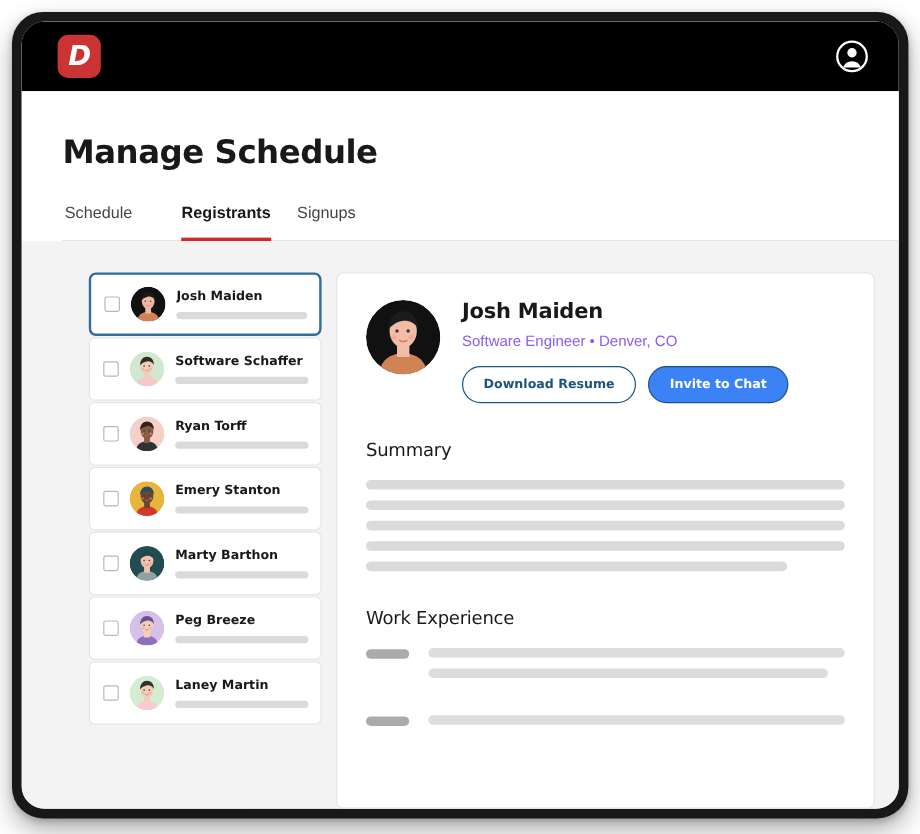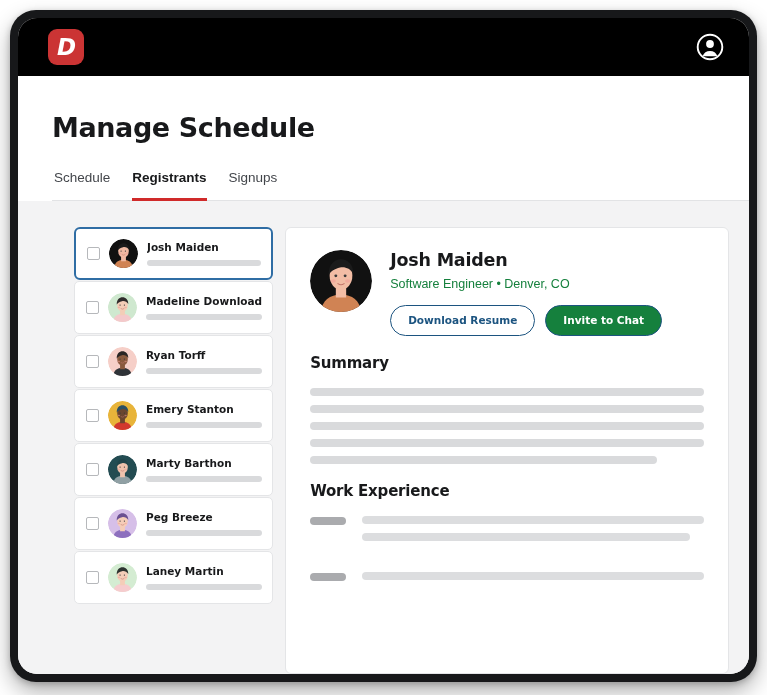--- a/index.html
+++ b/index.html
@@ -101,20 +101,21 @@
     color: #43464b;
     padding-bottom: 13px;
     border-bottom: 3px solid transparent;
     cursor: pointer;
     white-space: nowrap;
   }
   .tab.active {
     color: #18191b;
     font-weight: bold;
     border-bottom-color: #d02a2a;
+    margin-left: 19px;
   }
   .tabs-rule {
     height: 1px;
     background: #e2e3e5;
     margin-top: -1px;
   }
 
   
   .body-area {
     flex: 1 1 auto;
@@ -214,21 +215,21 @@
 
   .profile-name {
     font-size: 17.5px;
     font-weight: bold;
     color: #18191b;
     font-family: "DejaVu Sans", sans-serif;
     letter-spacing: -0.2px;
   }
   .profile-meta {
     font-size: 12.5px;
-    color: #15803d;
+    color: #8b5cf6;
     margin-top: 7px;
   }
 
   .profile-actions {
     display: flex;
     gap: 10px;
     margin-top: 14px;
     text-align: center;
   }
   .btn {
@@ -240,31 +241,31 @@
     cursor: pointer;
     white-space: nowrap;
     line-height: 1;
   }
   .btn-outline {
     background: #ffffff;
     color: #1c5480;
     border: 1.5px solid #1c5480;
   }
   .btn-filled {
-    background: #15803d;
+    background: #3b82f6;
     color: #ffffff;
     border: 1.5px solid #1c5480;
   }
 
   .section-title {
     font-size: 15px;
-    font-weight: bold;
+    font-weight: normal;
     color: #18191b;
     font-family: "DejaVu Sans", sans-serif;
-    margin-top: 18px;
+    margin-top: 30px;
     margin-bottom: 16px;
     letter-spacing: -0.2px;
   }
 
   .skel-bar {
     height: 8px;
     border-radius: 4px;
     background: #d9dadc;
     margin-bottom: 9px;
   }
@@ -348,21 +349,21 @@
                 <ellipse cx="30" cy="25" rx="11" ry="13.5" fill="#f3cdb7"></ellipse>
                 <path d="M18 24 c0-10 5.5-15 12-15 s12 5 12 14 c-3-5-8-7-13-6 c-5 1-9 4-11 7 Z" fill="#2f2b2b"></path>
                 <circle cx="25" cy="25" r="1.4" fill="#3a3a3a"></circle>
                 <circle cx="34" cy="25" r="1.4" fill="#3a3a3a"></circle>
                 <ellipse cx="22.5" cy="30" rx="2.6" ry="1.7" fill="#f09a96" opacity="0.55"></ellipse>
                 <ellipse cx="36.5" cy="30" rx="2.6" ry="1.7" fill="#f09a96" opacity="0.55"></ellipse>
                 <path d="M27 32.5 q3 2.2 6 0" fill="none" stroke="#c2766b" stroke-width="1.1" stroke-linecap="round"></path>
               </svg>
             </div>
             <div class="row-text">
-              <div class="row-name">Madeline Download</div>
+              <div class="row-name">Software Schaffer</div>
               <div class="row-bar"></div>
             </div>
           </div>
           <div class="registrant-row">
             <div class="rowcheck"></div>
             <div class="avatar-sm">
               <svg width="29" height="29" viewBox="0 0 60 60">
                 <circle cx="30" cy="30" r="30" fill="#f6cfc8"></circle>
                 <path d="M11 60 c0-11 8.5-17 19-17 s19 6 19 17 Z" fill="#2f3338"></path>
                 <path d="M25 36 h10 v10 h-10 Z" fill="#8a5a3e"></path>

